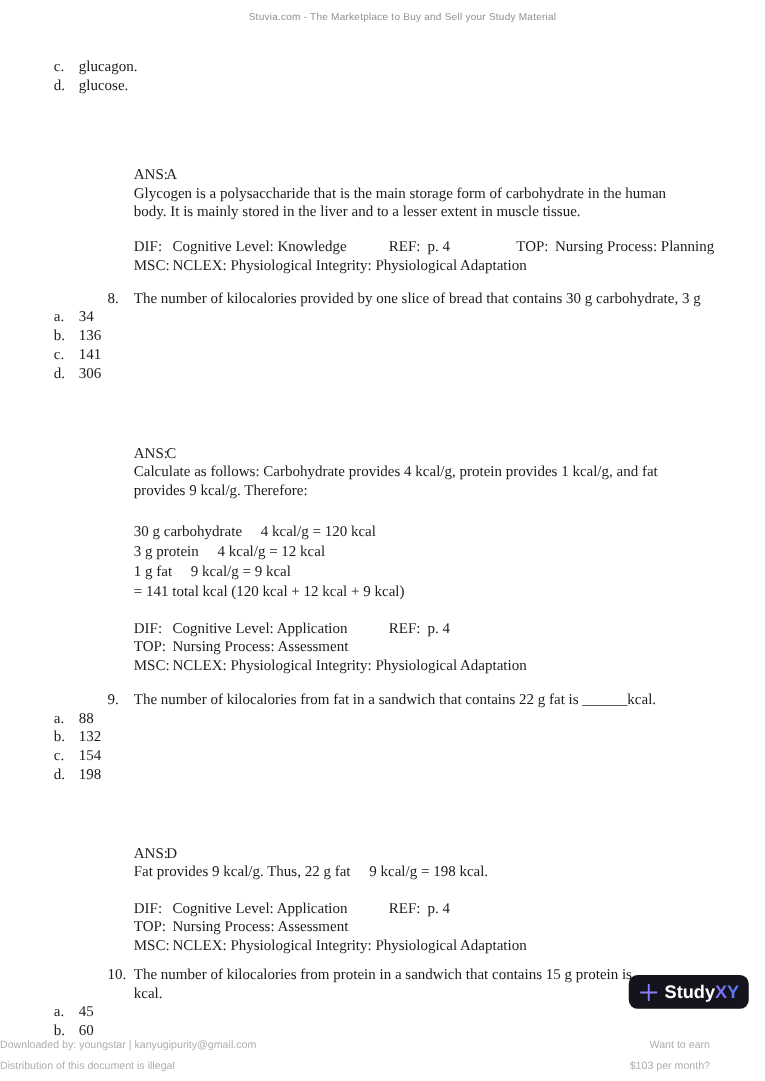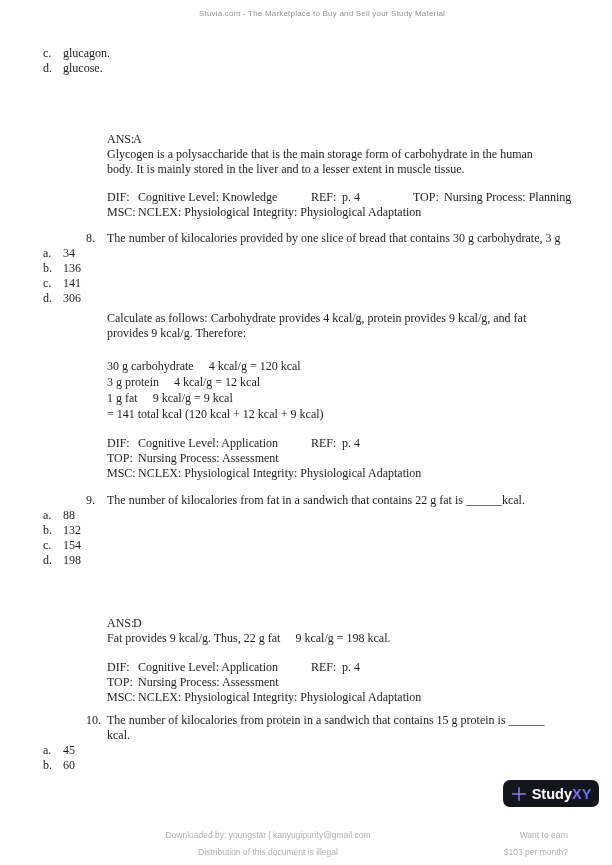--- a/index.html
+++ b/index.html
@@ -24,21 +24,21 @@
   .qnum{flex:0 0 21px;width:21px;}
   
   .badge{position:absolute;left:503px;top:780px;width:96px;height:27px;background:#14141d;
          border-radius:7px;display:flex;align-items:center;justify-content:center;gap:5px;
          font-family:"Liberation Sans",sans-serif;}
   .badge .plus{display:flex;align-items:center;}
   .brand{font-weight:bold;font-size:14.5px;color:#ffffff;}
   .brand-xy{font-weight:bold;font-size:14.5px;
             background:linear-gradient(90deg,#8d6cf6,#4e7df2);
             -webkit-background-clip:text;background-clip:text;color:transparent;}
-  .f-center-1,.f-center-2{position:absolute;left:0;width:536px;text-align:center;
+  .f-center-1,.f-center-2{position:absolute;left:0;width:536px;
        font:8.5px "Liberation Sans",sans-serif;color:#aeaeae;}
   .f-center-1{top:830px;} .f-center-2{top:847px;}
   .f-right-1,.f-right-2{position:absolute;right:44px;text-align:right;
        font:8.5px "Liberation Sans",sans-serif;color:#aeaeae;}
   .f-right-1{top:830px;} .f-right-2{top:847px;}
 </style>
 </head>
 <body>
 
 <div class="page">
@@ -69,21 +69,22 @@
         <div class="line">The number of kilocalories provided by one slice of bread that contains 30 g carbohydrate, 3 g</div>
       </div>
     </div>
     <div class="optlist">
       <div class="opt"><span class="ol">a.</span><span>34</span></div>
       <div class="opt"><span class="ol">b.</span><span>136</span></div>
       <div class="opt"><span class="ol">c.</span><span>141</span></div>
       <div class="opt"><span class="ol">d.</span><span>306</span></div>
     </div>
     <div class="blk" style="margin-top:5px">
-      <div class="line">Calculate as follows: Carbohydrate provides 4 kcal/g, protein provides 9 kcal/g, and fat</div>
+      <div class="ansline"><span class="ak">ANS:</span><span>C</span></div>
+      <div class="line">Calculate as follows: Carbohydrate provides 4 kcal/g, protein provides 1 kcal/g, and fat</div>
       <div class="line">provides 9 kcal/g. Therefore:</div>
     </div>
     <div class="blk calc" style="margin-top:17px">
       <div class="line">30 g carbohydrate     4 kcal/g = 120 kcal</div>
       <div class="line">3 g protein     4 kcal/g = 12 kcal</div>
       <div class="line">1 g fat     9 kcal/g = 9 kcal</div>
       <div class="line">= 141 total kcal (120 kcal + 12 kcal + 9 kcal)</div>
     </div>
     <div class="blk" style="margin-top:14px">
       <div class="mrow"><span class="sega"><span class="mk">DIF:</span><span>Cognitive Level: Application</span></span><span class="segb"><span class="mk">REF:</span><span>p. 4</span></span></div>

